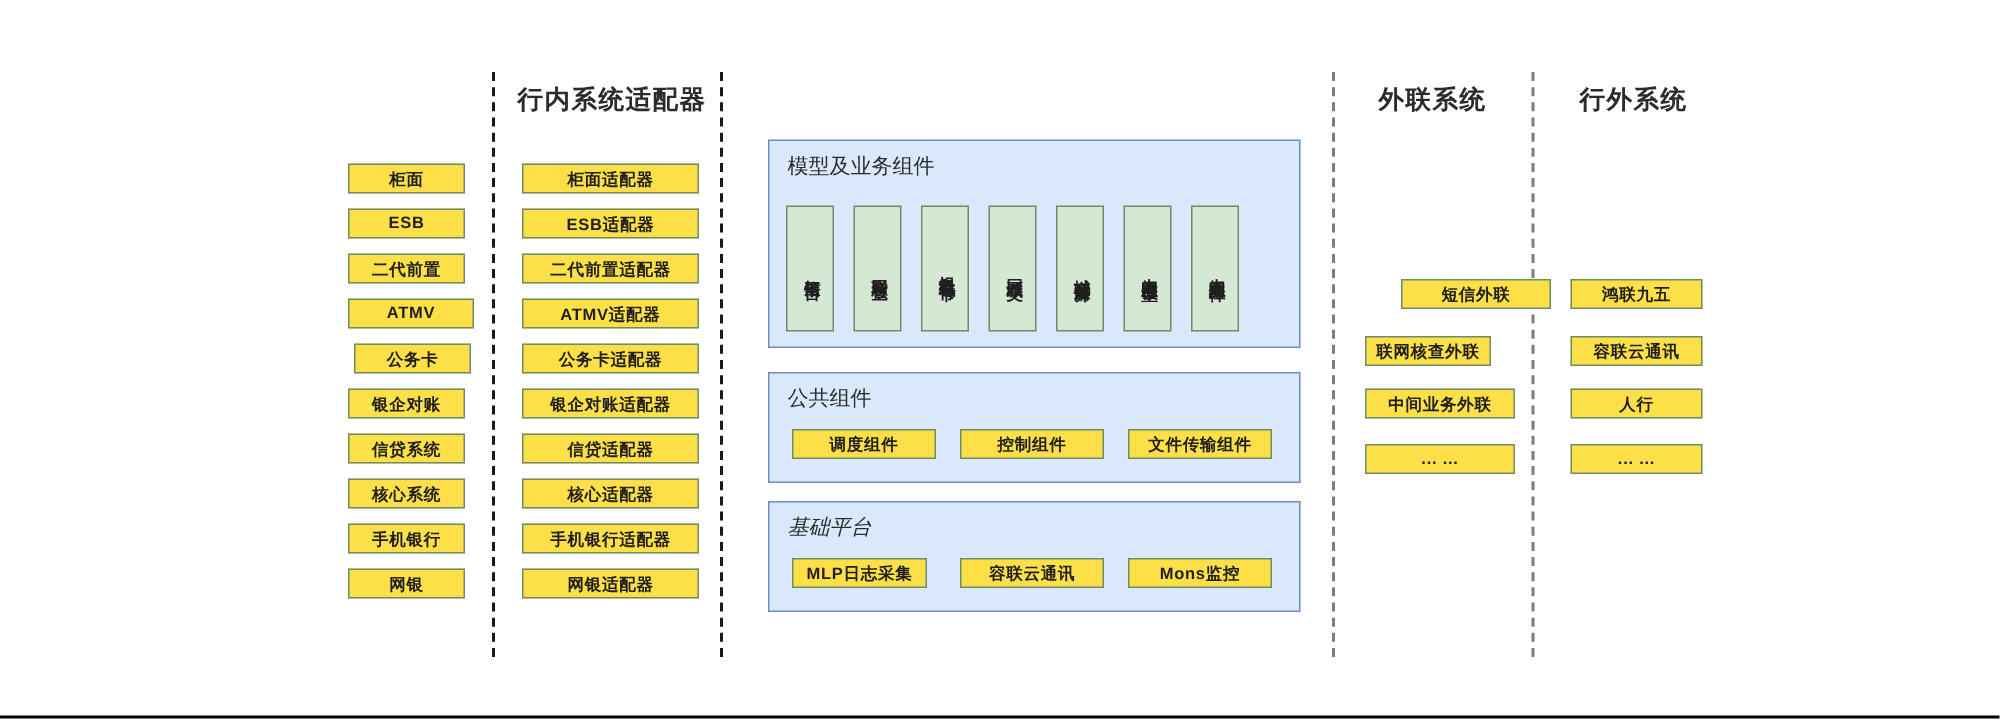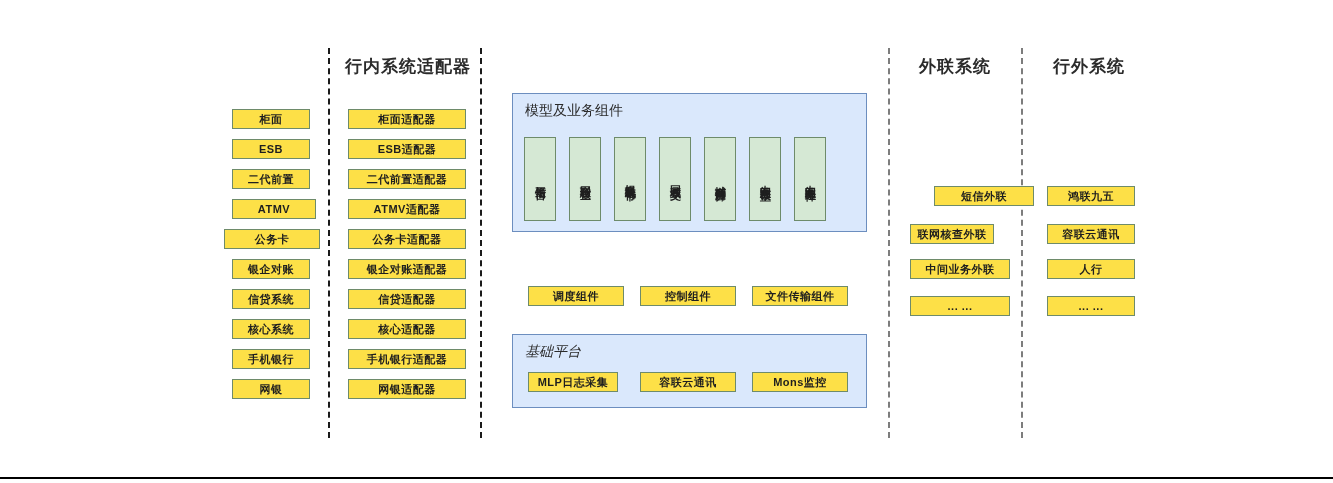--- a/index.html
+++ b/index.html
@@ -123,21 +123,21 @@
 
 
   <div class="col-header" style="left:890px; top:55px; width:130px;">外联系统</div>
 
   <div class="col-header" style="left:1023px; top:55px; width:132px;">行外系统</div>
 
   <div class="node" style="left:232px; top:109px; width:78px; height:20px;">柜面</div>
   <div class="node" style="left:232px; top:139px; width:78px; height:20px;">ESB</div>
   <div class="node" style="left:232px; top:169px; width:78px; height:20px;">二代前置</div>
   <div class="node" style="left:232px; top:199px; width:84px; height:20px;">ATMV</div>
-  <div class="node" style="left:224px; top:229px; width:96px; height:20px;">公务卡</div>
+  <div class="node" style="left:236px; top:229px; width:78px; height:20px;">公务卡</div>
   <div class="node" style="left:232px; top:259px; width:78px; height:20px;">银企对账</div>
   <div class="node" style="left:232px; top:289px; width:78px; height:20px;">信贷系统</div>
   <div class="node" style="left:232px; top:319px; width:78px; height:20px;">核心系统</div>
   <div class="node" style="left:232px; top:349px; width:78px; height:20px;">手机银行</div>
   <div class="node" style="left:232px; top:379px; width:78px; height:20px;">网银</div>
 
   <div class="node" style="left:348px; top:109px; width:118px; height:20px;">柜面适配器</div>
   <div class="node" style="left:348px; top:139px; width:118px; height:20px;">ESB适配器</div>
   <div class="node" style="left:348px; top:169px; width:118px; height:20px;">二代前置适配器</div>
   <div class="node" style="left:348px; top:199px; width:118px; height:20px;">ATMV适配器</div>
@@ -166,20 +166,23 @@
   <div class="node-vert" style="left:704px; top:137px; width:32px; height:84px;">
       <span>城商行清算</span>
     </div>
   <div class="node-vert" style="left:749px; top:137px; width:32px; height:84px;">
       <span>中间业务模型</span>
     </div>
   <div class="node-vert" style="left:794px; top:137px; width:32px; height:84px;">
       <span>中间业务组件</span>
     </div>
 
+  <div class="panel" style="left:512px; top:248px; width:355px; height:74px;">
+    <div class="panel-title">公共组件</div>
+  </div>
   <div class="node" style="left:528px; top:286px; width:96px; height:20px;">调度组件</div>
   <div class="node" style="left:640px; top:286px; width:96px; height:20px;">控制组件</div>
   <div class="node" style="left:752px; top:286px; width:96px; height:20px;">文件传输组件</div>
 
   <div class="panel" style="left:512px; top:334px; width:355px; height:74px;font-style:italic;">
     <div class="panel-title">基础平台</div>
   </div>
   <div class="node" style="left:528px; top:372px; width:90px; height:20px;">MLP日志采集</div>
   <div class="node" style="left:640px; top:372px; width:96px; height:20px;">容联云通讯</div>
   <div class="node" style="left:752px; top:372px; width:96px; height:20px;">Mons监控</div>

